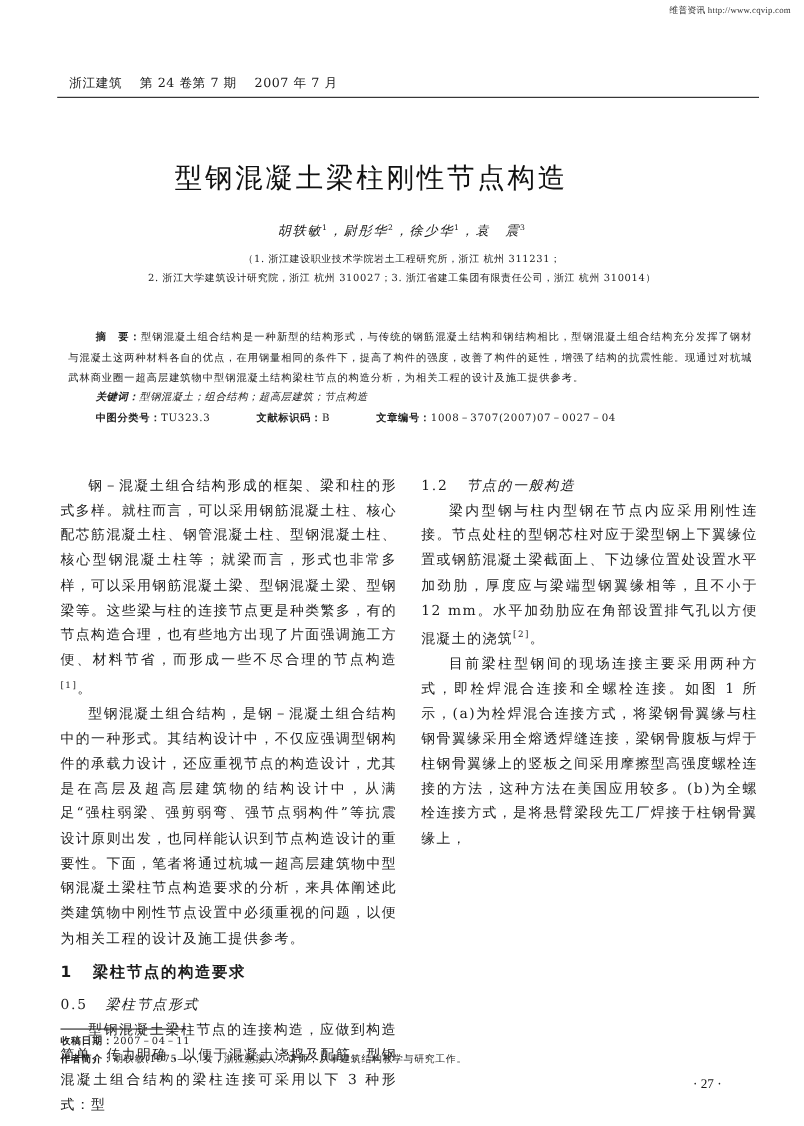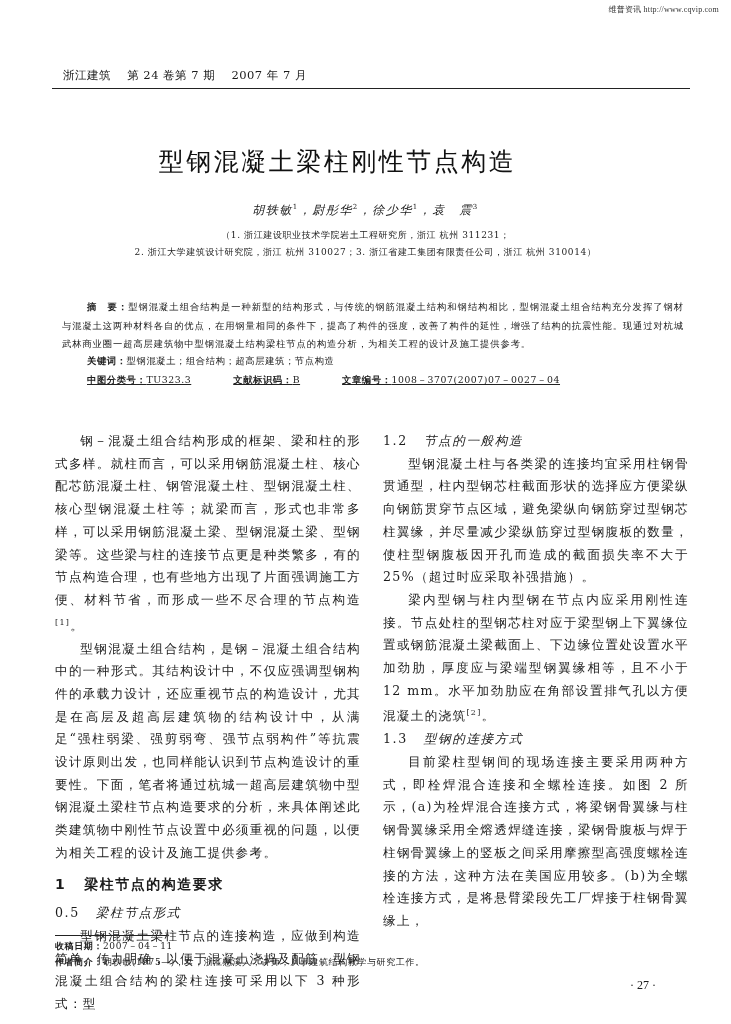--- a/index.html
+++ b/index.html
@@ -86,41 +86,39 @@
   <span>胡轶敏</span><sup>1</sup><span>，</span><span>尉彤华</span><sup>2</sup><span>，</span><span>徐少华</span><sup>1</sup><span>，</span><span>袁　震</span><sup>3</sup>
 </div>
 
 <div class="abs affil" style="top:229px;">（1. 浙江建设职业技术学院岩土工程研究所，浙江 杭州 311231；</div>
 <div class="abs affil" style="top:246px;">2. 浙江大学建筑设计研究院，浙江 杭州 310027；3. 浙江省建工集团有限责任公司，浙江 杭州 310014）</div>
 
 <div class="abs abstract">
   <span class="lbl">摘　要：</span><span>型钢混凝土组合结构是一种新型的结构形式，与传统的钢筋混凝土结构和钢结构相比，型钢混凝土组合结构充分发挥了钢材与混凝土这两种材料各自的优点，在用钢量相同的条件下，提高了构件的强度，改善了构件的延性，增强了结构的抗震性能。现通过对杭城武林商业圈一超高层建筑物中型钢混凝土结构梁柱节点的构造分析，为相关工程的设计及施工提供参考。</span>
 </div>
 
-<div class="abs meta-line" style="top:355px;">
+<div class="abs meta-line" style="top:355px;font-style:italic;">
   <span class="lbl">关键词：</span><span>型钢混凝土；组合结构；超高层建筑；节点构造</span>
 </div>
-<div class="abs meta-line" style="top:374px;text-decoration:underline;">
+<div class="abs meta-line" style="top:374px;">
   <span class="lbl">中图分类号：</span><span>TU323.3</span><span class="gap"></span><span class="lbl">文献标识码：</span><span>B</span><span class="gap"></span><span class="lbl">文章编号：</span><span>1008－3707(2007)07－0027－04</span>
 </div>
 
 <div class="abs column col-left">
   <p><span>钢－混凝土组合结构形成的框架、梁和柱的形式多样。就柱而言，可以采用钢筋混凝土柱、核心配芯筋混凝土柱、钢管混凝土柱、型钢混凝土柱、核心型钢混凝土柱等；就梁而言，形式也非常多样，可以采用钢筋混凝土梁、型钢混凝土梁、型钢梁等。这些梁与柱的连接节点更是种类繁多，有的节点构造合理，也有些地方出现了片面强调施工方便、材料节省，而形成一些不尽合理的节点构造</span><sup class="ref">[1]</sup><span>。</span></p>
   <p>型钢混凝土组合结构，是钢－混凝土组合结构中的一种形式。其结构设计中，不仅应强调型钢构件的承载力设计，还应重视节点的构造设计，尤其是在高层及超高层建筑物的结构设计中，从满足“强柱弱梁、强剪弱弯、强节点弱构件”等抗震设计原则出发，也同样能认识到节点构造设计的重要性。下面，笔者将通过杭城一超高层建筑物中型钢混凝土梁柱节点构造要求的分析，来具体阐述此类建筑物中刚性节点设置中必须重视的问题，以便为相关工程的设计及施工提供参考。</p>
   <div class="h1"><span class="num">1</span><span>梁柱节点的构造要求</span></div>
   <div class="h2"><span class="num">0.5</span><span>梁柱节点形式</span></div>
   <p>型钢混凝土梁柱节点的连接构造，应做到构造简单、传力明确，以便于混凝土浇捣及配筋。型钢混凝土组合结构的梁柱连接可采用以下 3 种形式：型</p>
 </div>
 
 <div class="abs column col-right">
   <div class="h2"><span class="num">1.2</span><span>节点的一般构造</span></div>
-  <p>型钢混凝土柱与各类梁的连接均宜采用柱钢骨贯通型，柱内型钢芯柱截面形状的选择应方便梁纵向钢筋贯穿节点区域，避免梁纵向钢筋穿过型钢芯柱翼缘，并尽量减少梁纵筋穿过型钢腹板的数量，使柱型钢腹板因开孔而造成的截面损失率不大于25%（超过时应采取补强措施）。</p>
   <p><span>梁内型钢与柱内型钢在节点内应采用刚性连接。节点处柱的型钢芯柱对应于梁型钢上下翼缘位置或钢筋混凝土梁截面上、下边缘位置处设置水平加劲肋，厚度应与梁端型钢翼缘相等，且不小于 12 mm。水平加劲肋应在角部设置排气孔以方便混凝土的浇筑</span><sup class="ref">[2]</sup><span>。</span></p>
-  <div class="h2"><span class="num">1.3</span><span>型钢的连接方式</span></div>
-  <p>目前梁柱型钢间的现场连接主要采用两种方式，即栓焊混合连接和全螺栓连接。如图 2 所示，(a)为栓焊混合连接方式，将梁钢骨翼缘与柱钢骨翼缘采用全熔透焊缝连接，梁钢骨腹板与焊于柱钢骨翼缘上的竖板之间采用摩擦型高强度螺栓连接的方法，这种方法在美国应用较多。(b)为全螺栓连接方式，是将悬臂梁段先工厂焊接于柱钢骨翼缘上，</p>
+  <p>目前梁柱型钢间的现场连接主要采用两种方式，即栓焊混合连接和全螺栓连接。如图 1 所示，(a)为栓焊混合连接方式，将梁钢骨翼缘与柱钢骨翼缘采用全熔透焊缝连接，梁钢骨腹板与焊于柱钢骨翼缘上的竖板之间采用摩擦型高强度螺栓连接的方法，这种方法在美国应用较多。(b)为全螺栓连接方式，是将悬臂梁段先工厂焊接于柱钢骨翼缘上，</p>
 </div>
 
 <div class="abs foot-rule"></div>
 <div class="abs footnote" style="top:940px;">
   <span class="lbl">收稿日期：</span><span>2007－04－11</span>
 </div>
 <div class="abs footnote" style="top:956px;">
   <span class="lbl">作者简介：</span><span>胡轶敏(1975—)，女，浙江慈溪人，讲师，从事建筑结构教学与研究工作。</span>
 </div>
 

